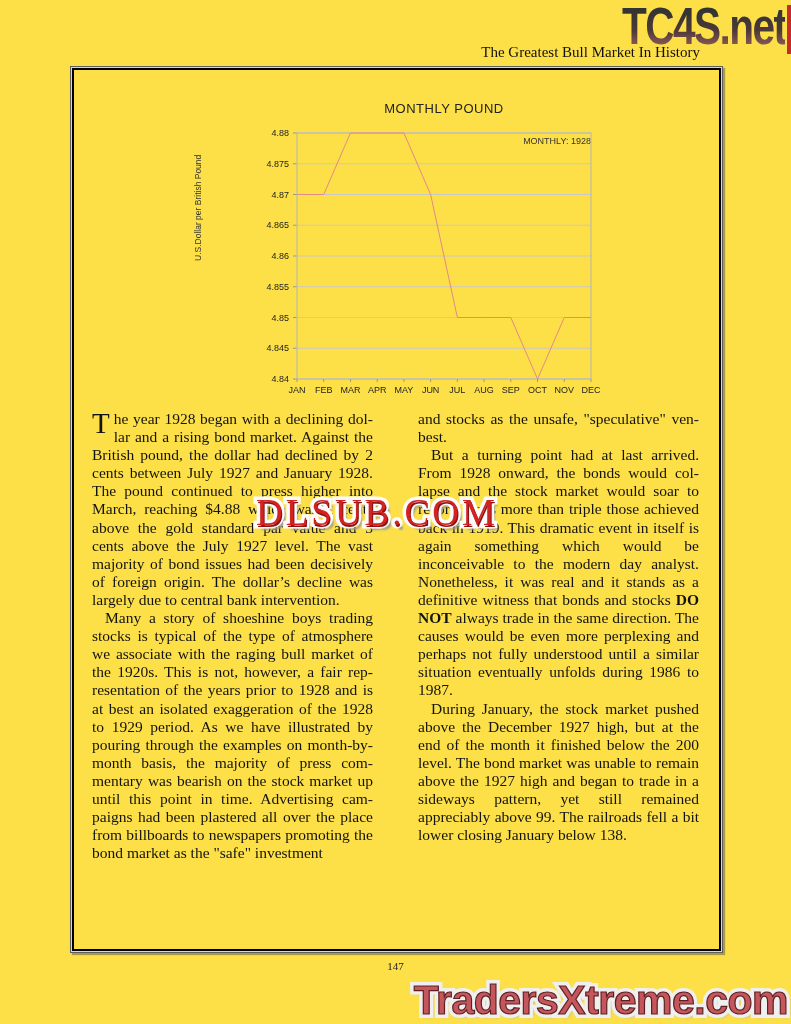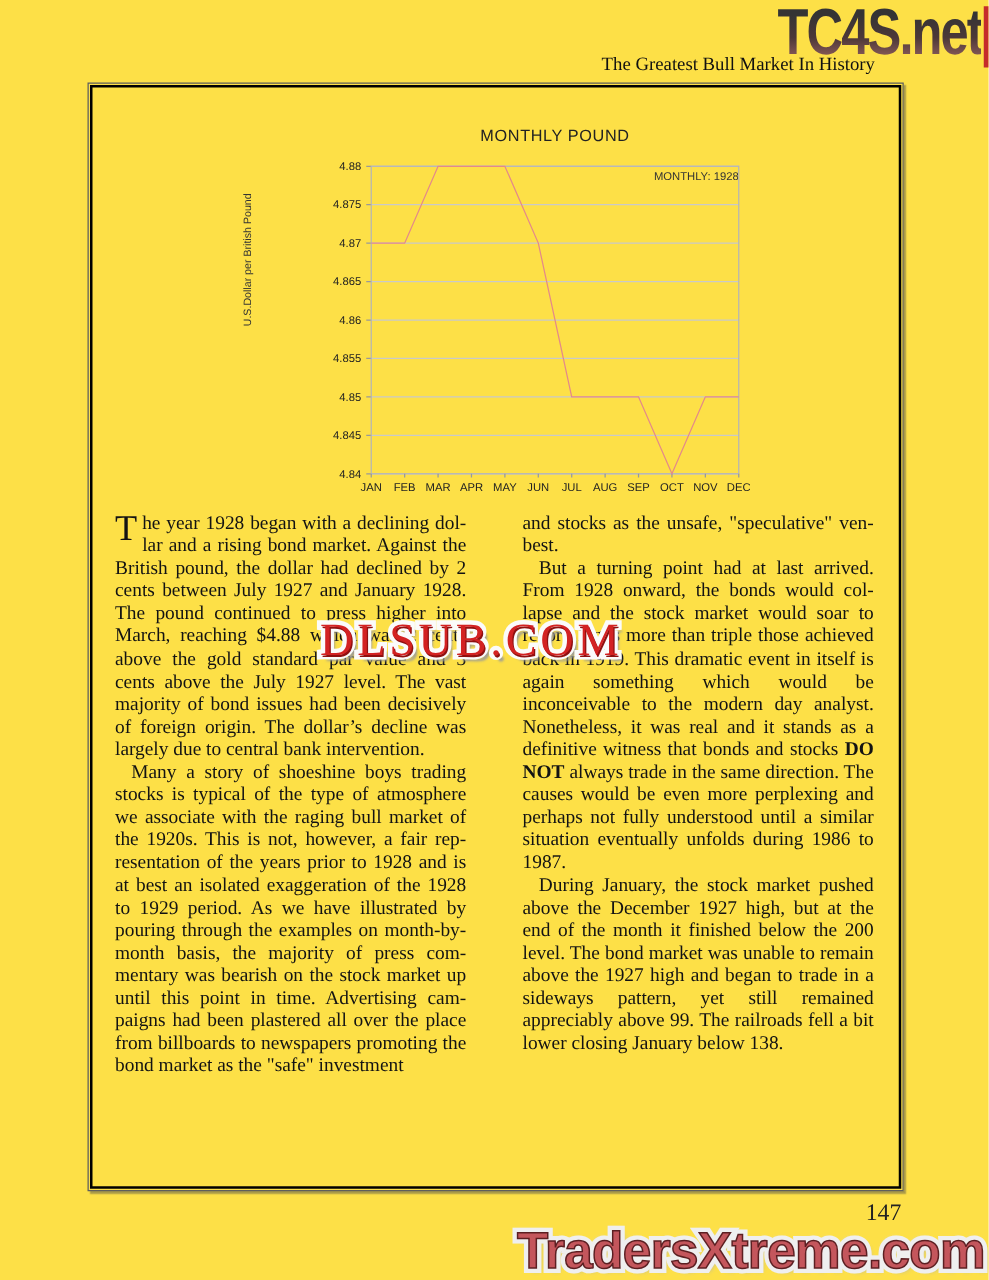--- a/index.html
+++ b/index.html
@@ -49,22 +49,22 @@
              color:#fbfbfb;-webkit-text-stroke:7px #fbfbfb;letter-spacing:3px;
              text-shadow:4px 5px 2px #9a9a9a;}
   .wm-bottom{position:absolute;right:3px;top:977px;z-index:30;white-space:nowrap;
              font-family:"Liberation Sans",sans-serif;font-weight:bold;font-size:41px;letter-spacing:-.5px;
              color:#c4565c;-webkit-text-stroke:1.2px #5c1f22;}
   .wm-bottom::before{content:attr(data-text);position:absolute;left:0;top:0;z-index:-1;
              color:#f0f0f0;-webkit-text-stroke:8px #efefef;letter-spacing:-.5px;
              text-shadow:3px 3px 4px #b5b5b5,-2px -2px 3px #d5d5d5;}
 
   
-  .pagenum{position:absolute;left:70px;top:960px;width:651px;text-align:right;
-           font-size:19px;color:#222;}
+  .pagenum{position:absolute;left:70px;top:960px;width:651px;text-align:center;
+           font-size:11px;color:#222;}
 </style>
 </head>
 <body>
 
 <div class="page">
 
   <div class="logo">TC4S.net</div>
   <div class="red-bar"></div>
   <div class="tagline">The Greatest Bull Market In History</div>
 

